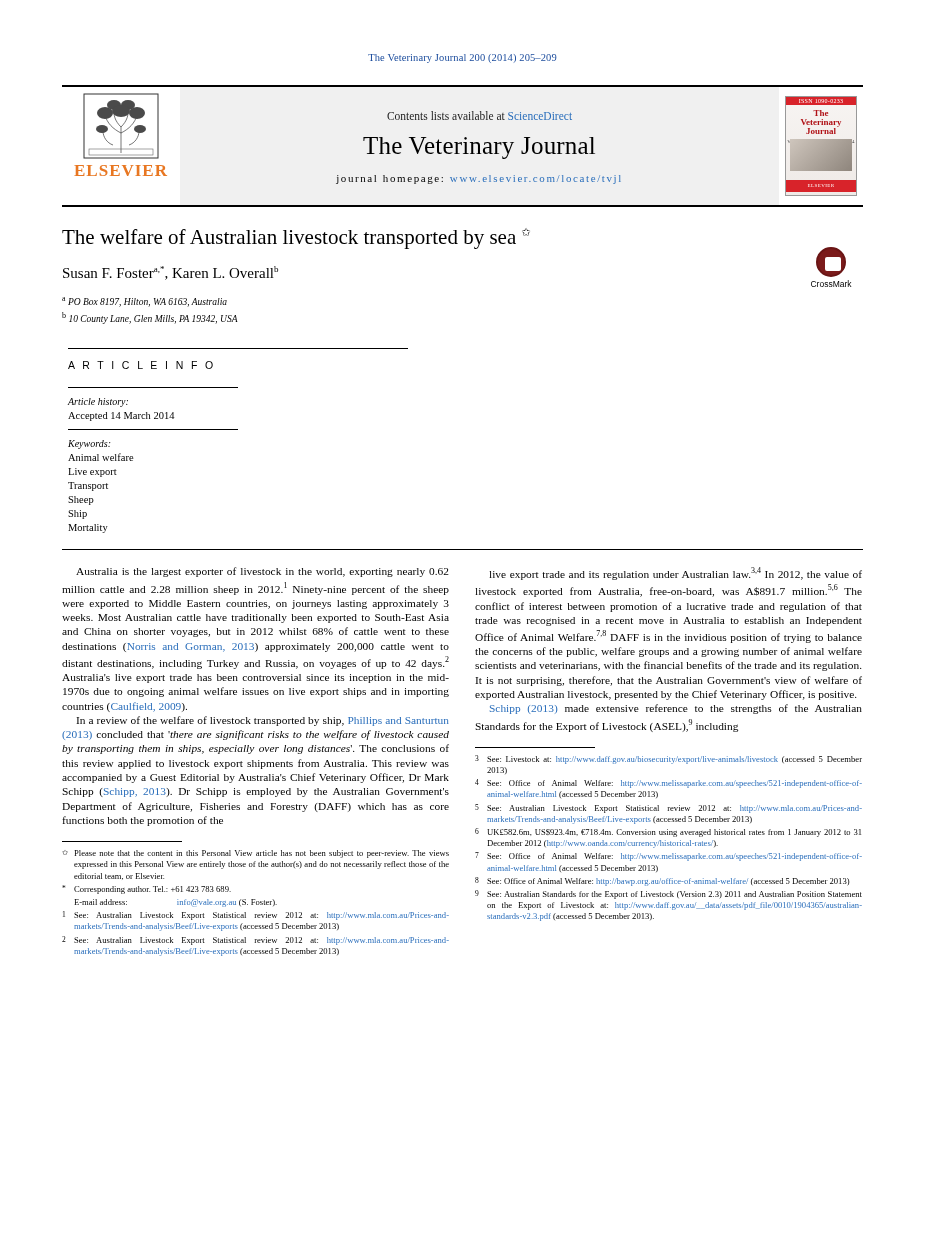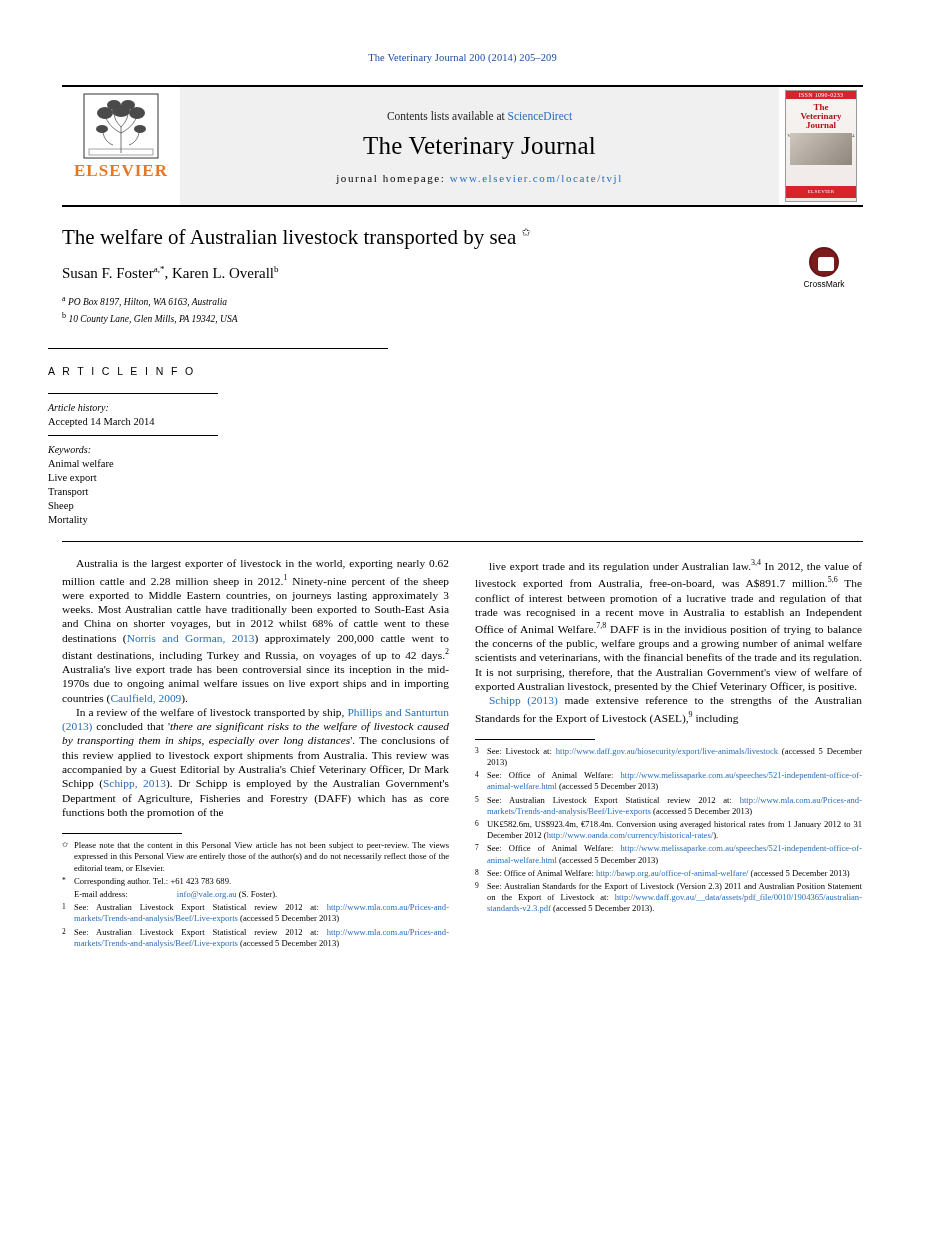--- a/index.html
+++ b/index.html
@@ -90,21 +90,21 @@
   .homepage-line .hp-url { color:#2a6ebb; }
   .cover-thumb {
     width: 84px;
     flex: 0 0 84px;
     display: flex;
     align-items: center;
     justify-content: center;
   }
   .cover-box {
     width: 72px;
-    height: 112px;
+    height: 100px;
     border: 1px solid #999;
     background: linear-gradient(180deg,#f7f4f2 0%, #efeae7 100%);
     position: relative;
     box-sizing: border-box;
     overflow: hidden;
   }
   .cover-top {
     background: #d8232a;
     color: #fff;
     font-size: 6px;
@@ -171,21 +171,21 @@
   .authors sup { font-size: 9px; }
   .affil {
     font-size: 9.5px;
     font-style: italic;
     line-height: 13px;
     margin: 0;
   }
   .affil sup { font-style: normal; font-size: 8px; }
   .crossmark {
     position: absolute;
-    right: 7px;
+    right: 0;
     top: 28px;
     width: 64px;
     text-align: center;
   }
   .cm-circle {
     width: 30px; height: 30px;
     border-radius: 50%;
     background: #7b1b1b;
     margin: 0 auto;
     position: relative;
@@ -200,23 +200,23 @@
     background:#fff;
     border-radius:2px;
   }
   .cm-label {
     font-size: 8.5px;
     font-family: "Liberation Sans", sans-serif;
     margin-top: 2px;
   }
   
   .info-block {
-    margin: 22px 62px 0 48px;
+    margin: 22px 62px 0 68px;
     border-top: 1px solid #000;
-    padding-top: 16px;
+    padding-top: 10px;
     width: 340px;
     box-sizing: border-box;
   }
   .info-title {
     font-family: "Liberation Sans", sans-serif;
     font-size: 10.5px;
     letter-spacing: 2.4px;
     margin-bottom: 16px;
   }
   .info-rule {
@@ -401,20 +401,21 @@
     <div class="info-rule"></div>
     <div class="info-sub">Article history:</div>
     <div class="info-line">Accepted 14 March 2014</div>
     <div class="info-rule"></div>
     <div class="info-sub">Keywords:</div>
     <div class="kw-list">
       <div>Animal welfare</div>
       <div>Live export</div>
       <div>Transport</div>
       <div>Sheep</div>
+      <div>Ship</div>
       <div>Mortality</div>
     </div>
   </div>
 
   <div class="rule-wide"></div>
 
   <div class="columns">
 
     <div class="col">
       <p>Australia is the largest exporter of livestock in the world, exporting nearly 0.62 million cattle and 2.28 million sheep in 2012.<sup>1</sup> Ninety-nine percent of the sheep were exported to Middle Eastern countries, on journeys lasting approximately 3 weeks. Most Australian cattle have traditionally been exported to South-East Asia and China on shorter voyages, but in 2012 whilst 68% of cattle went to these destinations (<span class="link">Norris and Gorman, 2013</span>) approximately 200,000 cattle went to distant destinations, including Turkey and Russia, on voyages of up to 42 days.<sup>2</sup> Australia's live export trade has been controversial since its inception in the mid-1970s due to ongoing animal welfare issues on live export ships and in importing countries (<span class="link">Caulfield, 2009</span>).</p>

